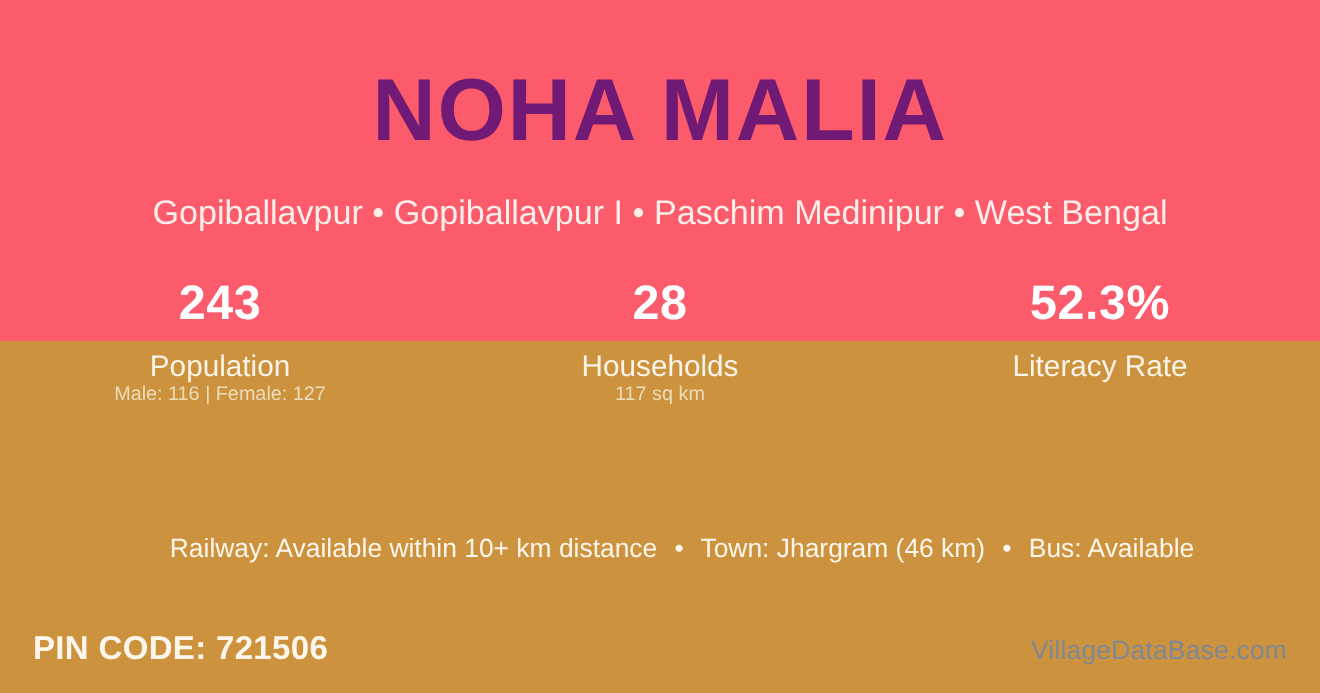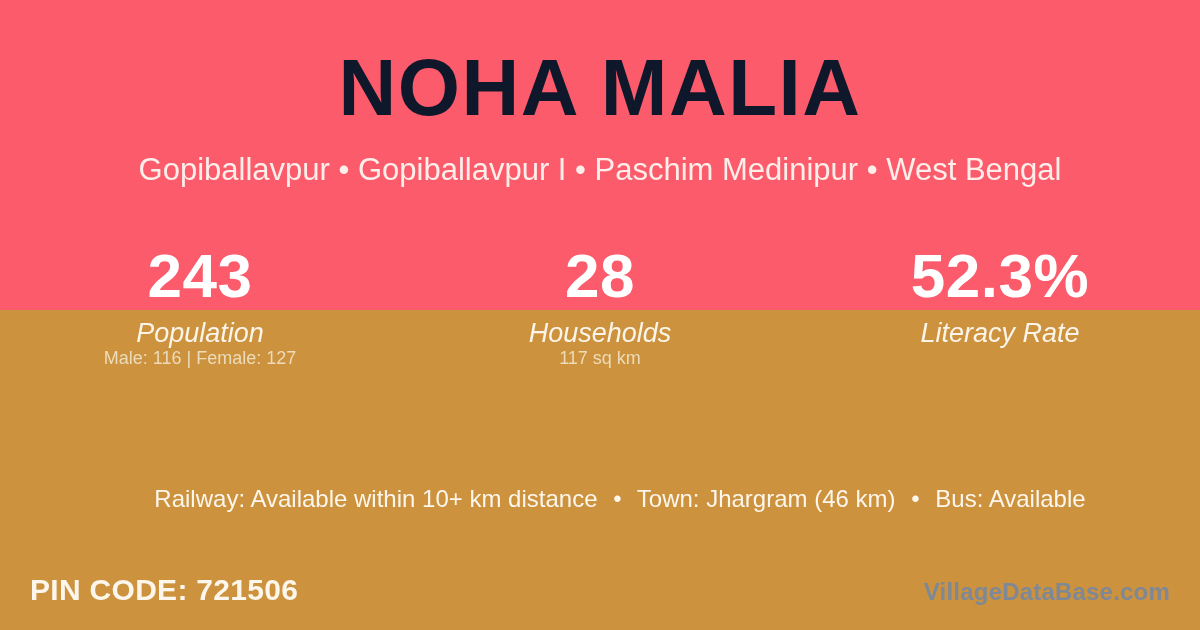--- a/index.html
+++ b/index.html
@@ -34,27 +34,27 @@
   
   .header {
     position: absolute;
     left: 0;
     top: 0;
     width: 1200px;
     text-align: center;
   }
 
   .village-title {
-    margin: 0;
+    margin: 12px;
     padding-top: 48px;
     font-size: 80px;
     line-height: 1;
     font-weight: 700;
     letter-spacing: 1.5px;
-    color: #0f172a;
+    color: #701a75;
   }
 
   .village-location {
     margin: 0;
     padding-top: 26px;
     font-size: 31px;
     line-height: 1;
     font-weight: 400;
     color: #fdeeea;
   }
@@ -67,34 +67,33 @@
     width: 1200px;
     display: flex;
   }
 
   .stat-col {
     flex: 1 1 0;
     text-align: center;
   }
 
   .stat-value {
-    font-size: 62px;
+    font-size: 44px;
     line-height: 72px;
     font-weight: 700;
     color: #ffffff;
     letter-spacing: 0.5px;
   }
 
   .stat-label {
     margin-top: 6px;
     font-size: 27px;
     line-height: 30px;
     font-weight: 400;
     color: #fbf4e9;
-    font-style: italic;
   }
 
   .stat-sub {
     margin-top: 0;
     font-size: 18px;
     line-height: 20px;
     font-weight: 400;
     color: #ecdcba;
   }
 
@@ -136,21 +135,21 @@
     color: #fdf6ec;
     letter-spacing: 0.3px;
   }
 
   .brand {
     position: absolute;
     right: 30px;
     top: 8px;
     font-size: 24px;
     line-height: 28px;
-    font-weight: 700;
+    font-weight: 400;
     color: #7e8896;
     letter-spacing: 0.2px;
   }
 </style>
 </head>
 <body>
 
 <div class="card">
 
   <div class="hero-band"></div>

